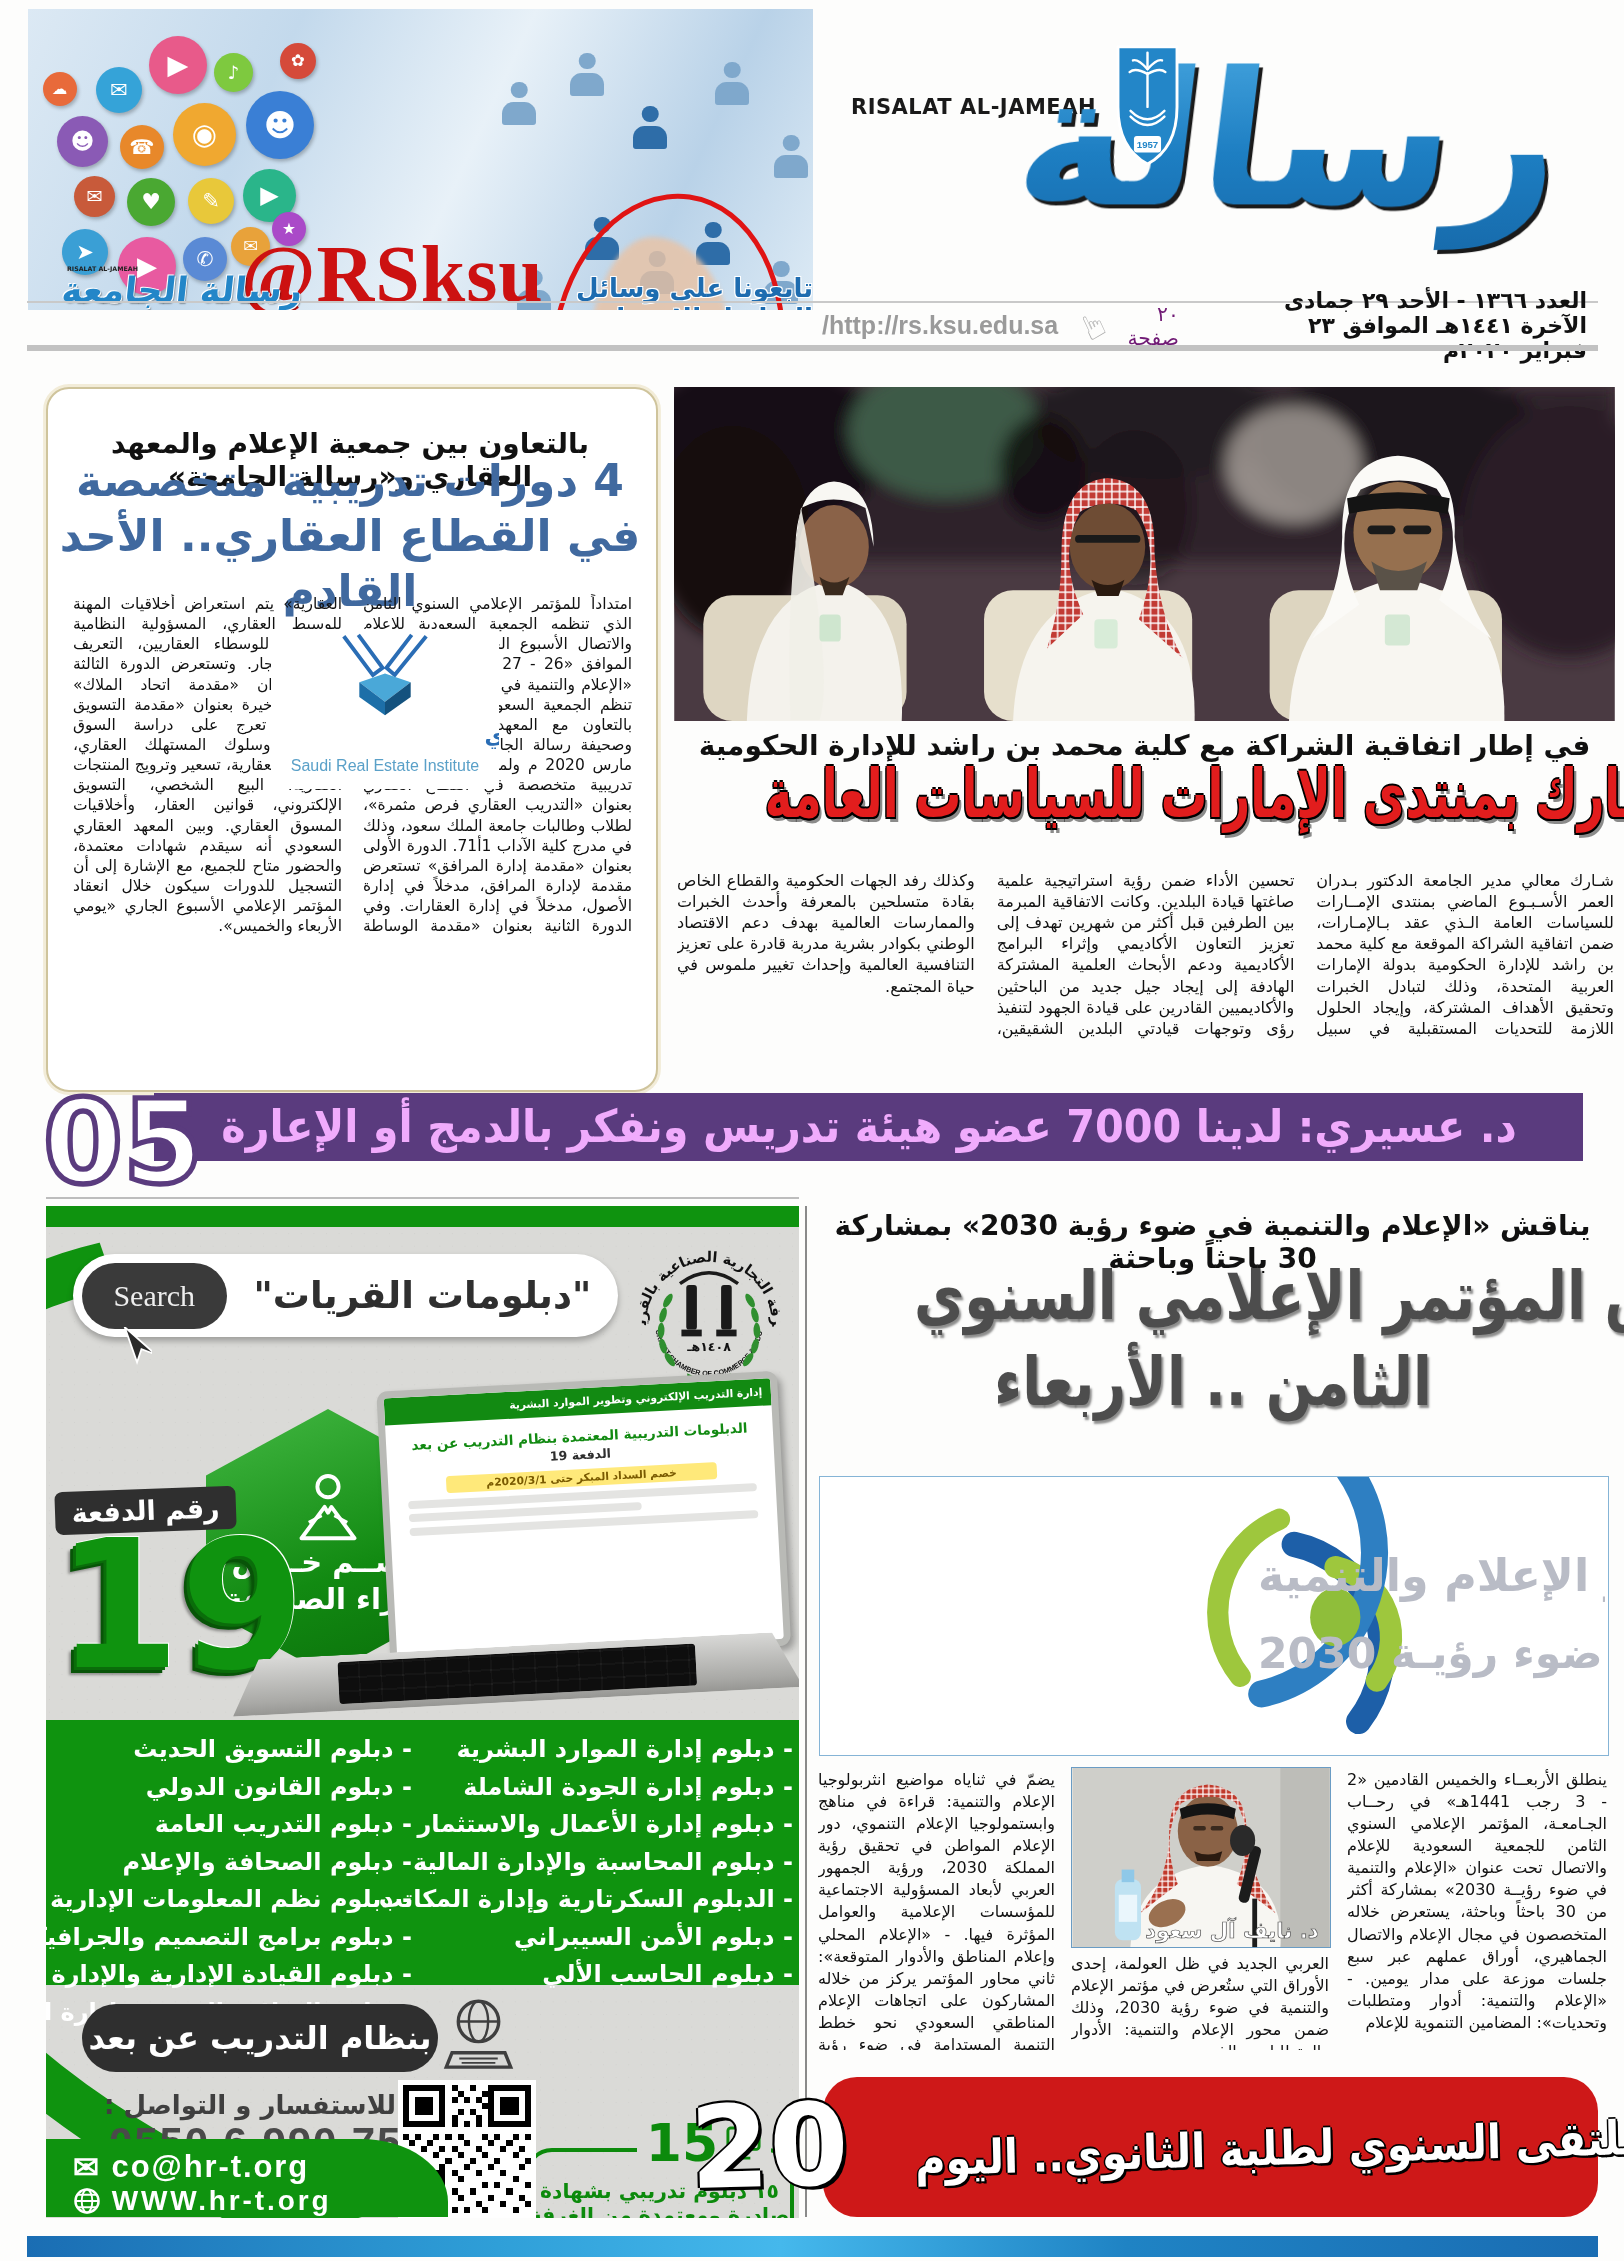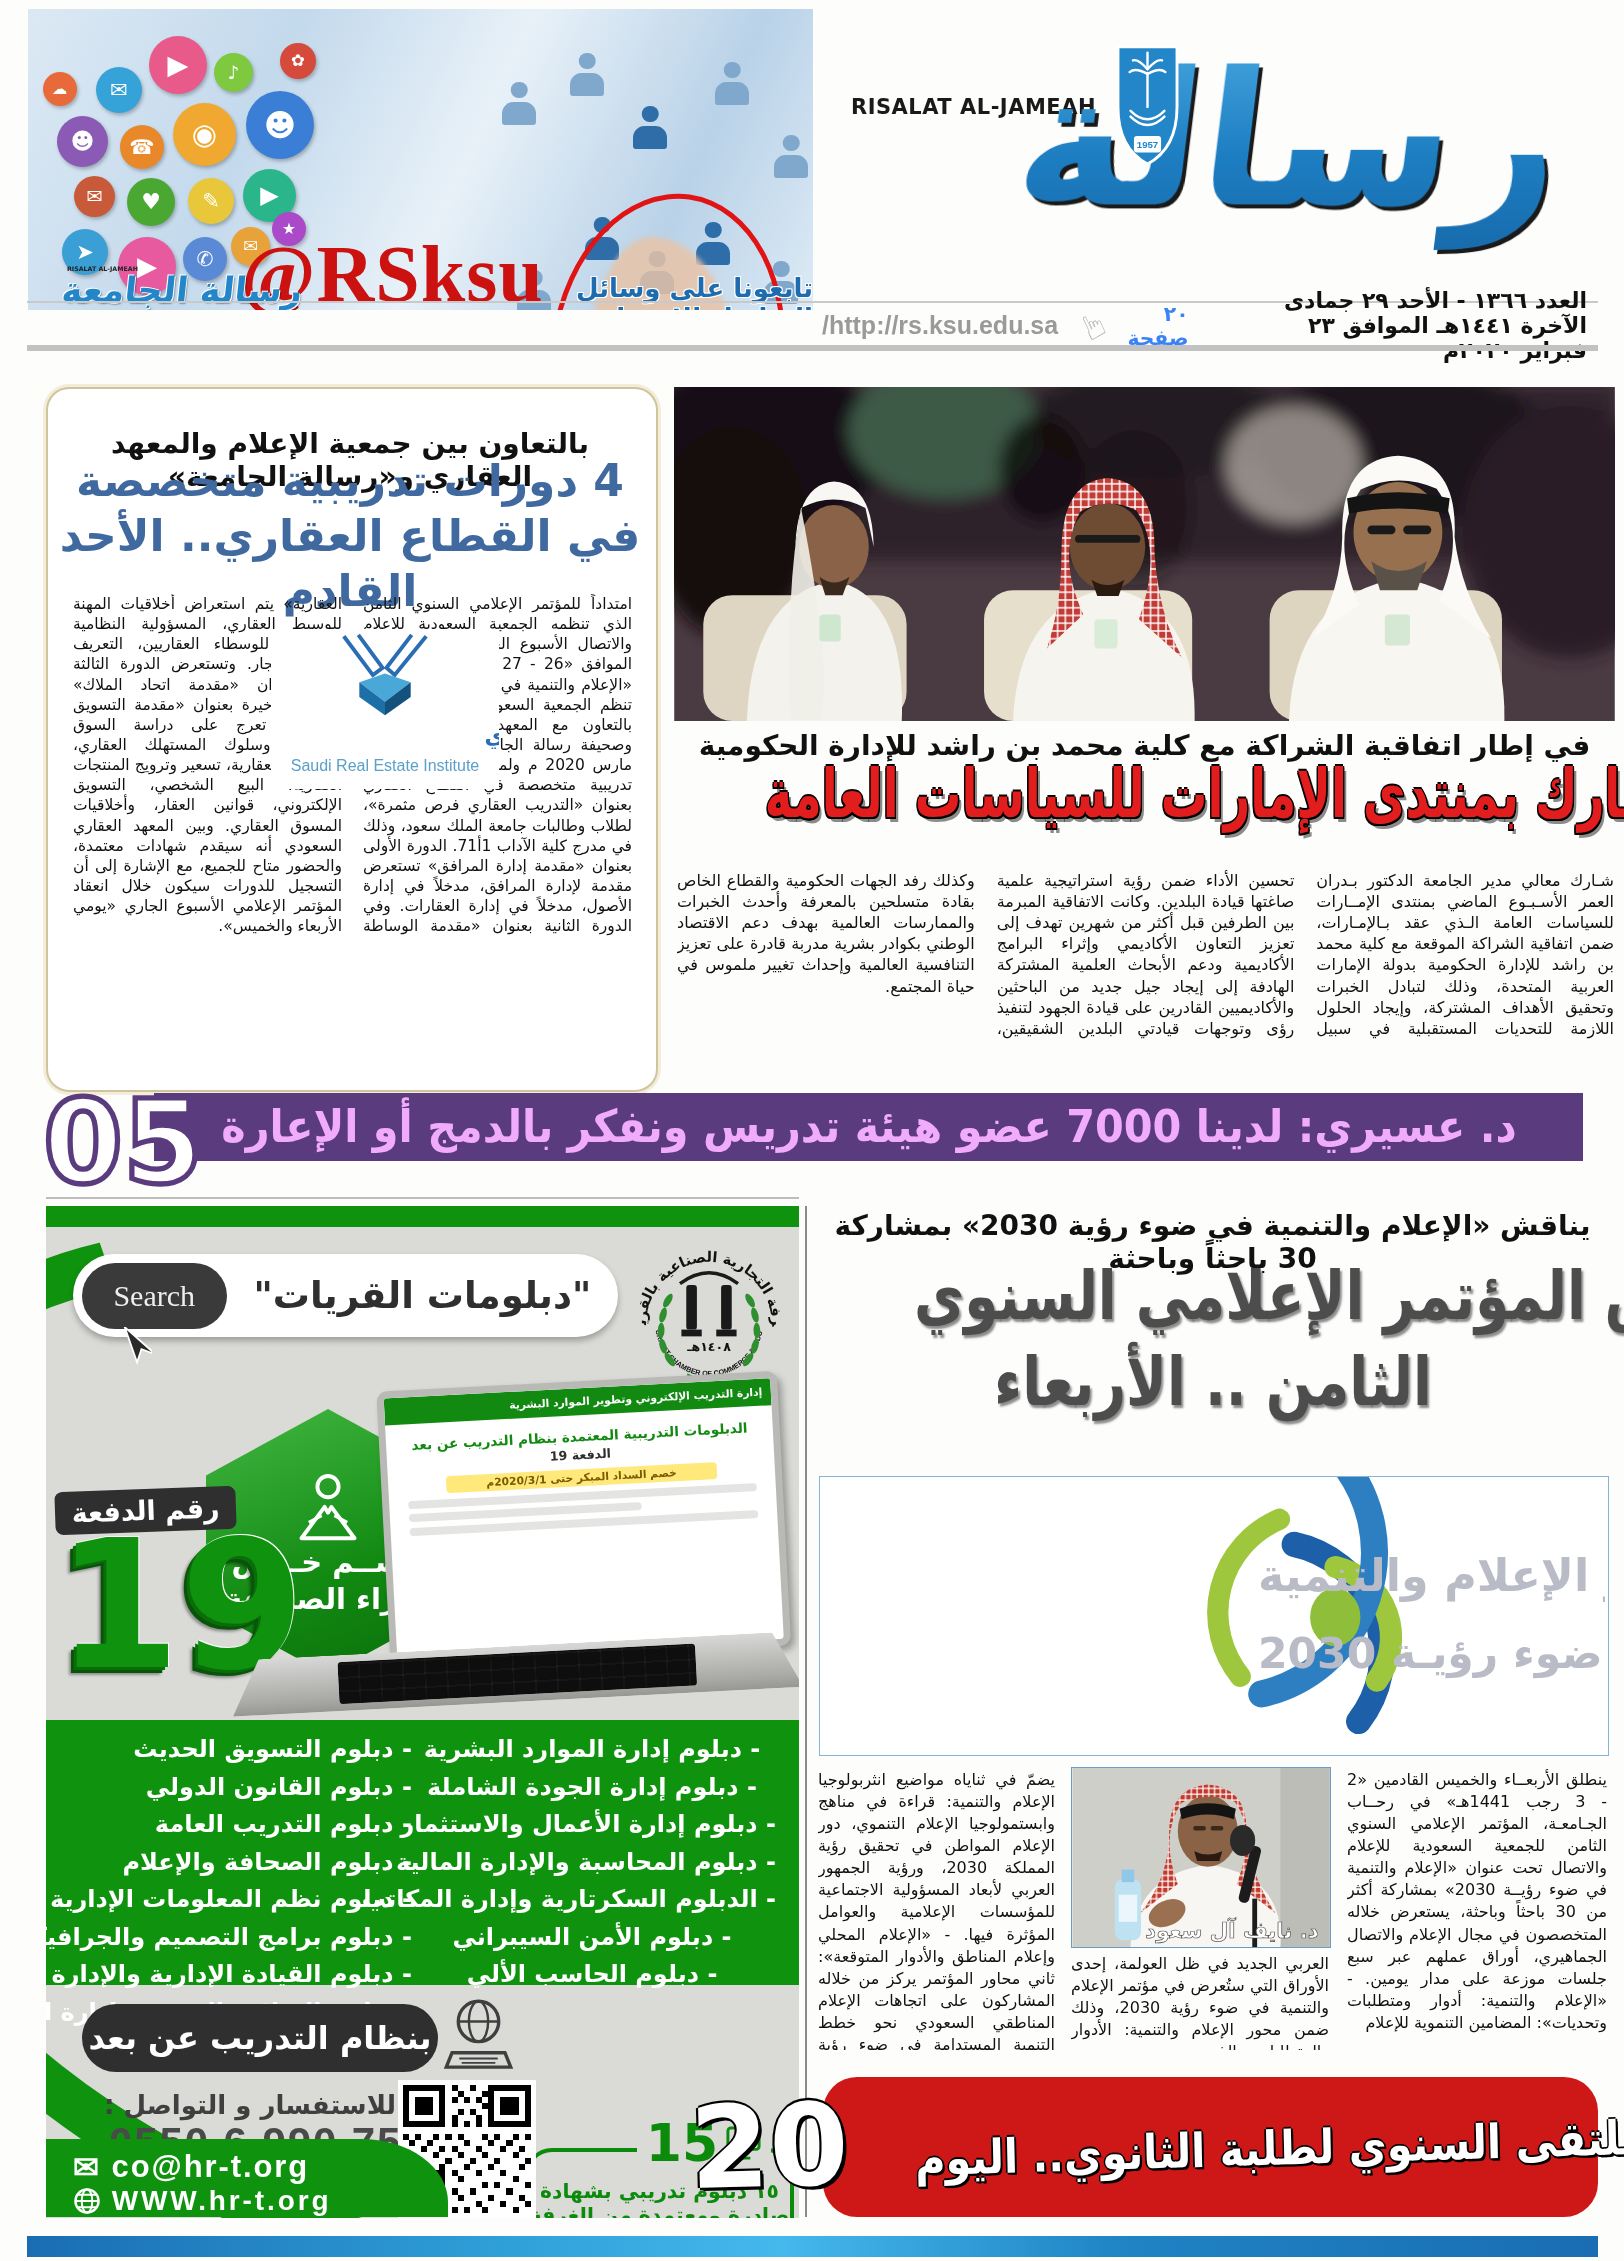--- a/index.html
+++ b/index.html
@@ -35,21 +35,21 @@
   #masthead-en{left:851px;top:95px;font-size:21px;font-weight:bold;color:#1a1a1a;letter-spacing:0.5px;}
   #masthead-ar{left:959px;top:-4.8px;width:663px;height:290px;font-size:186px;font-weight:bold;
      line-height:290px;text-align:center;transform:skewX(-7deg);
      background:linear-gradient(180deg,#55b4ea 0%,#1d7ec2 55%,#1565a5 100%);
      -webkit-background-clip:text;background-clip:text;color:transparent;
      filter:drop-shadow(4.8px 4.8px 0 #1a1a1a);}
   .rule{background:#c9c9c9;}
   #issue-bar{left:822px;top:308px;width:794px;height:35px;}
   #url-link{font-size:25px;font-weight:bold;color:#9a9a9a;font-family:"Liberation Sans",sans-serif;}
   #hand-cursor{font-size:34px;color:#aaa;transform:rotate(-115deg);display:inline-block;}
-  #pages-count{font-size:20.3px;font-weight:bold;color:#3b82f6;}
+  #pages-count{font-size:20.3px;font-weight:normal;color:#701a75;}
   #issue-line{font-size:22px;font-weight:bold;color:#111;}
   
   #courses-box{left:46px;top:387px;width:608px;height:701px;background:#fff;
      border:2.4px solid #cfc49c;border-radius:23px;box-shadow:0 0 0 2.9px #f2ecd8;}
   #courses-kicker{left:56px;top:427px;width:588px;font-size:28px;font-weight:bold;color:#111;}
   #courses-headline{left:56px;top:453px;width:588px;font-size:44px;font-weight:bold;color:#40699f;line-height:1.25;}
   #courses-body{left:73px;top:594px;width:559px;height:474px;column-count:2;column-gap:21px;
      font-size:15.5px;line-height:1.30;color:#111;font-weight:500;overflow:hidden;}
   #institute-logo{left:271px;top:629px;width:228px;height:160px;background:#fff;}
   
@@ -107,21 +107,21 @@
      clip-path:polygon(5% 0,95% 0,100% 90%,0 90%);}
   #keyboard{left:107px;top:6.8px;width:358px;height:42px;border-radius:3.9px;
      background:repeating-linear-gradient(90deg,#3c3c3c 0 20.3px,#5a5a5a 20.3px 22px),
                 repeating-linear-gradient(0deg,#3c3c3c 0 11.6px,#5a5a5a 11.6px 13.6px);
      background-blend-mode:multiply;}
   #ad-banner{left:103px;top:450px;width:651px;height:63px;
      background:linear-gradient(90deg,#3c3c3c,#585858);display:flex;align-items:center;justify-content:center;}
   #ad-banner div{color:#fff;font-size:41px;font-weight:bold;direction:rtl;white-space:nowrap;transform:scaleX(.95);}
   .dip-col{position:absolute;direction:rtl;text-align:right;}
   .dip{color:#fff;font-size:24px;font-weight:bold;line-height:1.26;margin-bottom:7.3px;white-space:nowrap;}
-  #dips-right{right:23px;top:528px;width:368px;text-align:center;}
+  #dips-right{right:6px;top:528px;width:368px;}
   #dips-left{right:387px;top:528px;width:358px;}
   #remote-pill{left:36px;top:798px;width:356px;height:68px;background:#2f2f2f;border-radius:35px;
      display:flex;align-items:center;justify-content:center;color:#fff;font-size:32px;font-weight:bold;direction:rtl;}
   #pc-icon{left:396px;top:789px;width:73px;height:77px;}
   .stat-box{position:absolute;width:261px;border:4.8px solid #0c8a0c;border-radius:27px;background:transparent;
      text-align:center;direction:rtl;padding-top:28px;}
   .stat-num-row{position:absolute;top:-35px;right:19.4px;display:flex;align-items:center;gap:6.8px;background:#dadad7;padding:0 8.7px;}
   .stat-num{font-size:52px;font-weight:bold;color:#0c8a0c;line-height:1;}
   .stat-text{color:#0c8a0c;font-size:25px;font-weight:bold;line-height:1.2;}
   #stat300{left:479px;top:816px;height:87px;}

